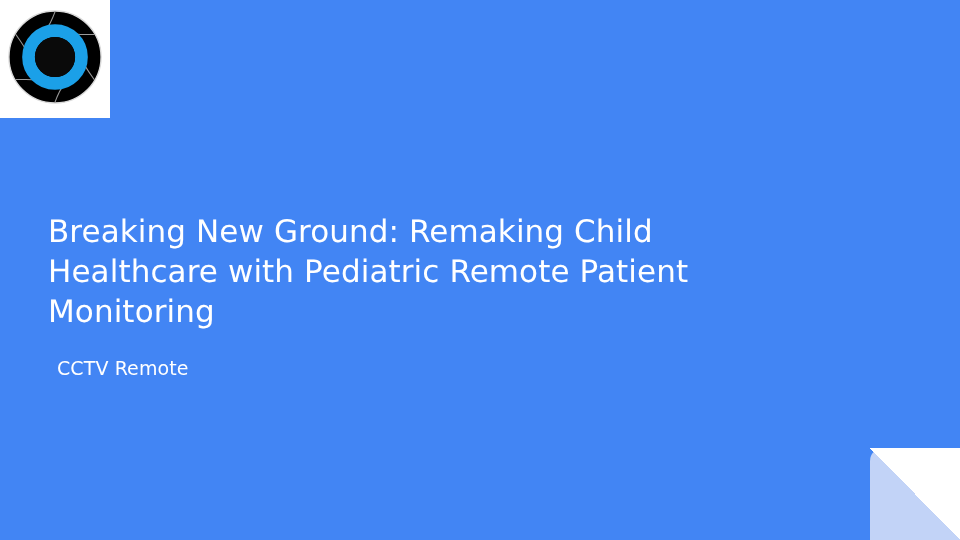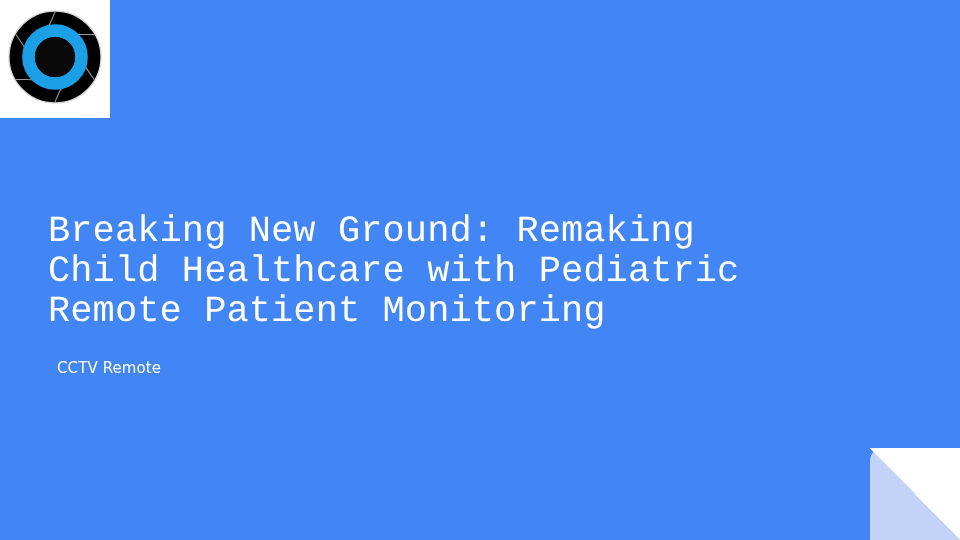--- a/index.html
+++ b/index.html
@@ -43,34 +43,33 @@
   
   #text-block {
     position: absolute;
     left: 48px;
     top: 212px;
     width: 740px;
   }
   #slide-title {
     margin: 0;
     color: #ffffff;
-    font-size: 37px;
+    font-size: 31px;
     line-height: 40px;
     font-weight: 400;
     letter-spacing: 0.1px;
     white-space: pre-line;
     text-rendering: geometricPrecision;
-    font-family: Liberation Mono, monospace;
   }
   #slide-subtitle {
     margin: 0;
     padding-left: 9px;
     padding-top: 23px;
     color: #ffffff;
-    font-size: 15px;
+    font-size: 19px;
     line-height: 26px;
     font-weight: 400;
     letter-spacing: 0.1px;
   }
 
   
   #corner-decoration {
     position: absolute;
     left: 870px;
     top: 448px;

